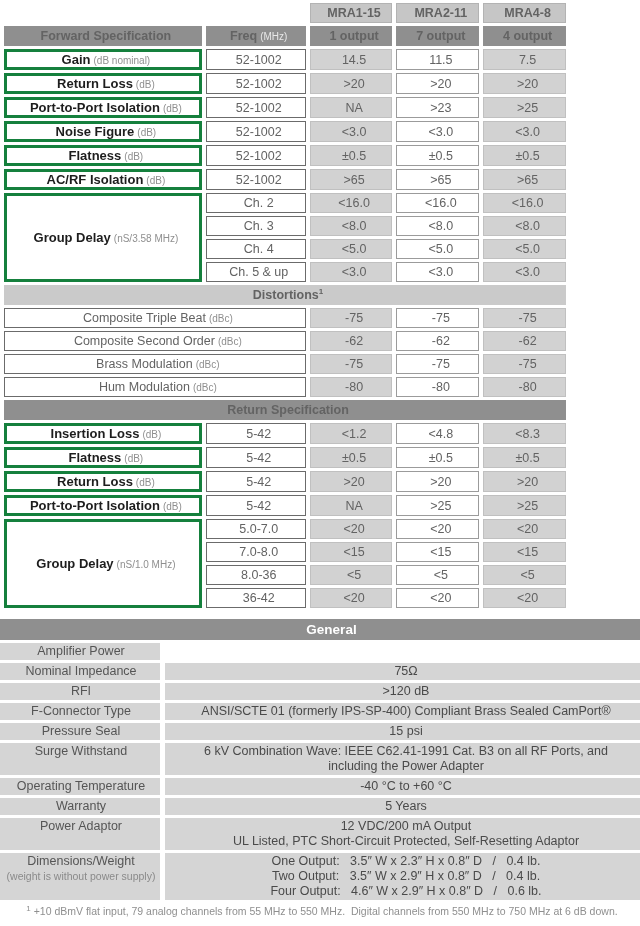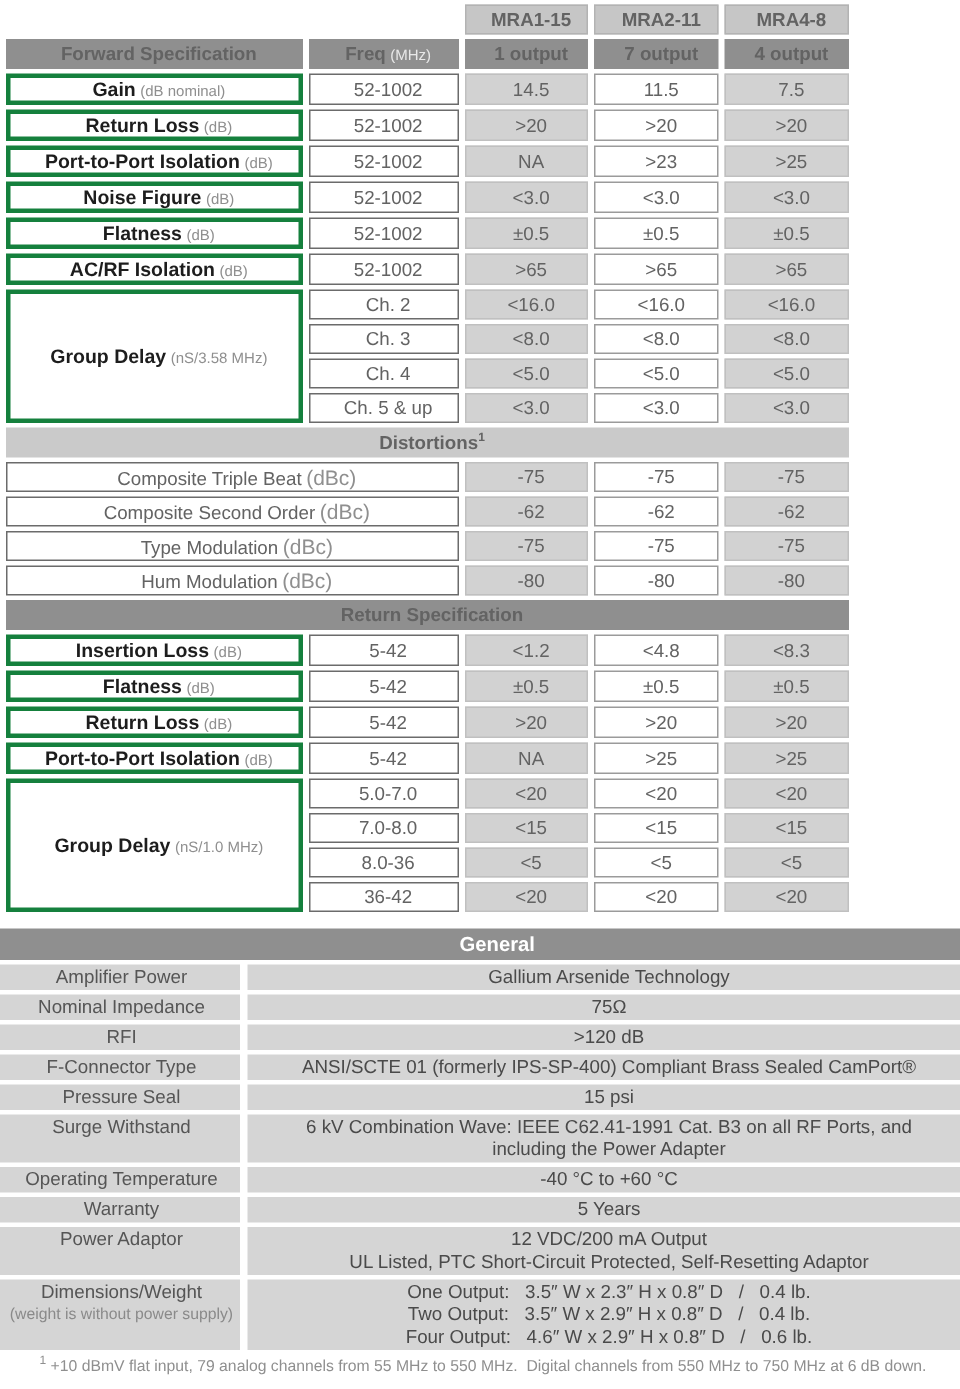--- a/index.html
+++ b/index.html
@@ -29,21 +29,21 @@
     color:#ffffff;font-weight:bold;font-size:13.5px;padding-left:7px;
   }
   td.barlight{
     background:#cacaca;border:none;height:22px;
     color:#2e2e2e;font-weight:bold;font-size:13.5px;padding-left:7px;
   }
   td.lbl{background:#ffffff;border:3px solid #15803d;padding-left:6px;}
   td.lbl .b{font-weight:bold;color:#1d1d1d;font-size:13px;}
   td.lbl .u{color:#8f8f8f;font-size:10px;margin-left:3px;}
   td.lbl2{background:#ffffff;border:1px solid #6b6b6b;color:#5d5d5d;padding-left:6px;}
-  td.lbl2 .u{color:#8f8f8f;font-size:14px;margin-left:3px;}
+  td.lbl2 .u{color:#8f8f8f;font-size:10px;margin-left:3px;}
   td.w{background:#ffffff;border:1px solid #6b6b6b;}
   td.g{background:#d2d2d2;border:1px solid #c0c0c0;}
   td.w2{background:#ffffff;border:1px solid #9b9b9b;margin-top:44px;}
   td.bar .u{font-weight:normal;font-size:10px;color:#e8e8e8;margin-left:3px;}
   sup.s{font-size:8px;vertical-align:super;line-height:0;}
   
   .general{width:640px;margin-top:8px;}
   .gbar{
     height:21px;line-height:21px;background:#8f8f8f;color:#fff;
     font-weight:bold;font-size:13.5px;padding-left:23px;
@@ -175,21 +175,21 @@
       <td class="w2">-75</td>
       <td class="g">-75</td>
     </tr>
     <tr>
       <td class="lbl2" colspan="2"><span>Composite Second Order</span><span class="u">(dBc)</span></td>
       <td class="g">-62</td>
       <td class="w2">-62</td>
       <td class="g">-62</td>
     </tr>
     <tr>
-      <td class="lbl2" colspan="2"><span>Type Modulation</span><span class="u">(dBc)</span></td>
+      <td class="lbl2" colspan="2"><span>Brass Modulation</span><span class="u">(dBc)</span></td>
       <td class="g">-75</td>
       <td class="w2">-75</td>
       <td class="g">-75</td>
     </tr>
     <tr>
       <td class="lbl2" colspan="2"><span>Hum Modulation</span><span class="u">(dBc)</span></td>
       <td class="g">-80</td>
       <td class="w2">-80</td>
       <td class="g">-80</td>
     </tr>
@@ -252,23 +252,20 @@
       <td class="g">&lt;20</td>
     </tr>
   </tbody>
     </table>
 
   <div class="general">
     <div class="gbar">General</div>
 
     <div class="grow">
       <div class="gl">Amplifier Power</div>
-      <div class="gv">
-          <div>Gallium Arsenide Technology</div>
-        </div>
     </div>
     <div class="grow">
       <div class="gl">Nominal Impedance</div>
       <div class="gv">
           <div>75Ω</div>
         </div>
     </div>
     <div class="grow">
       <div class="gl">RFI</div>
       <div class="gv">

